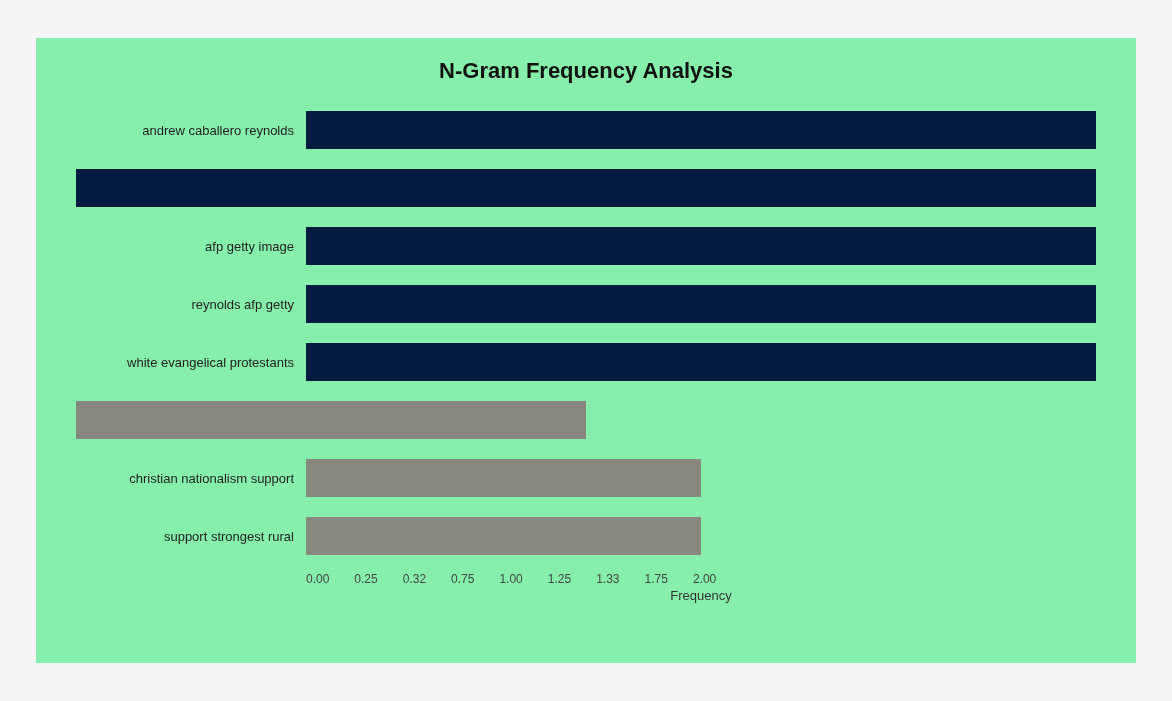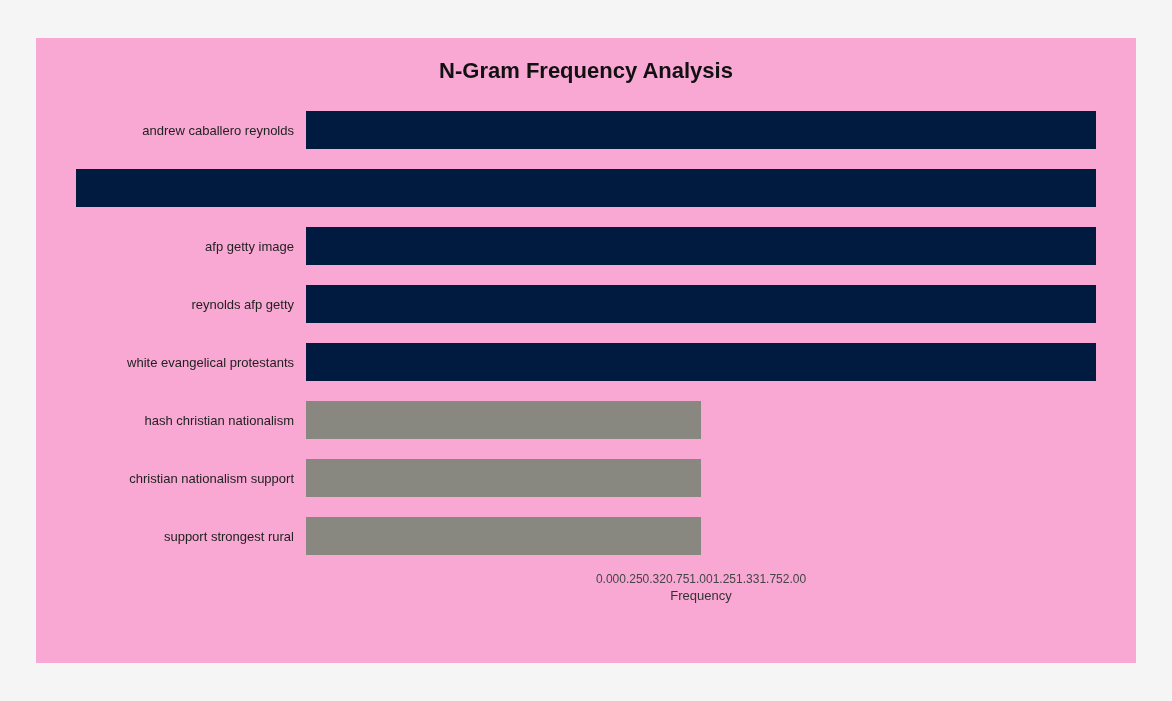--- a/index.html
+++ b/index.html
@@ -7,21 +7,21 @@
       font-family: Arial, sans-serif;
       background: #f5f5f5;
       width: 1172px;
       height: 701px;
       display: flex;
       align-items: center;
       justify-content: center;
     }
     .chart-container {
       width: 1100px;
-      background: #f9a8d4;
+      background: #86efac;
       padding: 20px 40px 60px 40px;
     }
     .chart-title {
       text-align: center;
       font-size: 22px;
       font-weight: bold;
       color: #111;
       margin-bottom: 20px;
     }
     .chart-area {
@@ -58,25 +58,26 @@
       background-color: #888880;
     }
     .x-axis {
       display: flex;
       margin-left: 230px;
       margin-top: 6px;
       position: relative;
     }
     .x-axis-labels {
       display: flex;
-      justify-content: center;
+      justify-content: flex-start;
       width: 100%;
       font-size: 12px;
       color: #444;
       padding-top: 4px;
+      gap: 25px;
     }
     .x-axis-title {
       text-align: center;
       font-size: 13px;
       color: #333;
       margin-top: 2px;
       margin-left: 230px;
     }
   </style>
 </head>
@@ -109,21 +110,20 @@
           <div class="bar-fill dark" style="width: 100%;"></div>
         </div>
       </div>
       <div class="bar-row">
         <div class="bar-label">white evangelical protestants</div>
         <div class="bar-track">
           <div class="bar-fill dark" style="width: 100%;"></div>
         </div>
       </div>
       <div class="bar-row">
-        <div class="bar-label">hash christian nationalism</div>
         <div class="bar-track">
           <div class="bar-fill gray" style="width: 50%;"></div>
         </div>
       </div>
       <div class="bar-row">
         <div class="bar-label">christian nationalism support</div>
         <div class="bar-track">
           <div class="bar-fill gray" style="width: 50%;"></div>
         </div>
       </div>

